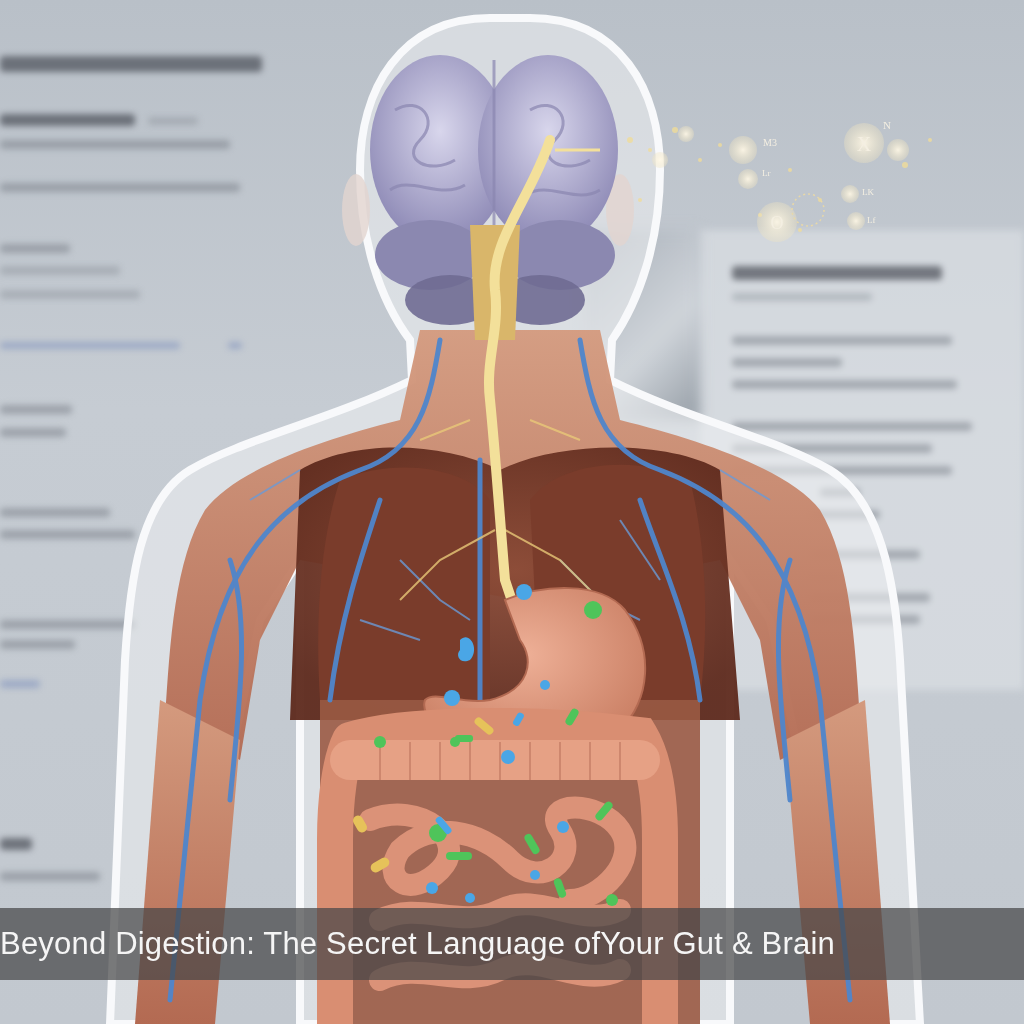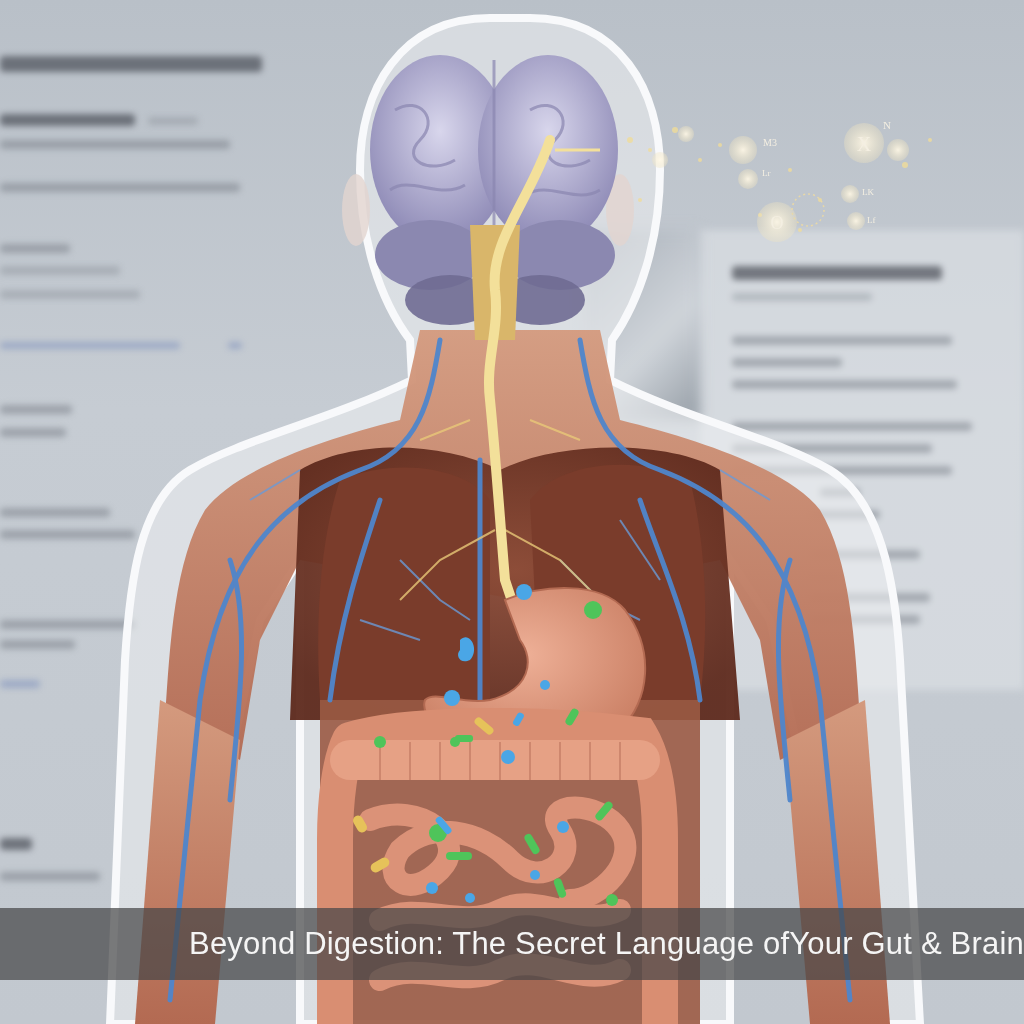--- a/index.html
+++ b/index.html
@@ -10,21 +10,21 @@
   .bar{position:absolute;background:#7c828a;border-radius:4px;opacity:.55;}
   .bar.dark{background:#4a4f57;opacity:.7;}
   .bar.light{opacity:.35;}
   .bar.blue{background:#6f86b8;opacity:.45;}
   .panel-right{position:absolute;left:700px;top:230px;width:324px;height:460px;
        background:rgba(225,229,234,.55);filter:blur(2px);}
   .panel-right-thumb{position:absolute;left:585px;top:230px;width:115px;height:190px;
        background:linear-gradient(135deg,#9aa3ad,#d5d9de 60%,#7f8891);filter:blur(6px);opacity:.7;}
   .illustration{position:absolute;inset:0;}
   .caption-band{position:absolute;left:0;top:908px;width:1024px;height:72px;
-       background:rgba(70,70,72,.72);display:flex;align-items:center;justify-content:flex-end;}
+       background:rgba(70,70,72,.72);display:flex;align-items:center;justify-content:flex-start;}
   .caption-text{color:#f5f5f5;font-size:31px;letter-spacing:.2px;white-space:pre;}
   .mol-label{font-family:"Liberation Serif",serif;fill:#f4efe2;}
 </style>
 </head>
 <body>
 
 <div class="bg-doc">
   <div class="bar dark" style="left:0;top:56px;width:262px;height:16px;"></div>
   <div class="bar dark" style="left:0;top:114px;width:135px;height:12px;"></div>
   <div class="bar light" style="left:148px;top:117px;width:50px;height:8px;"></div>

